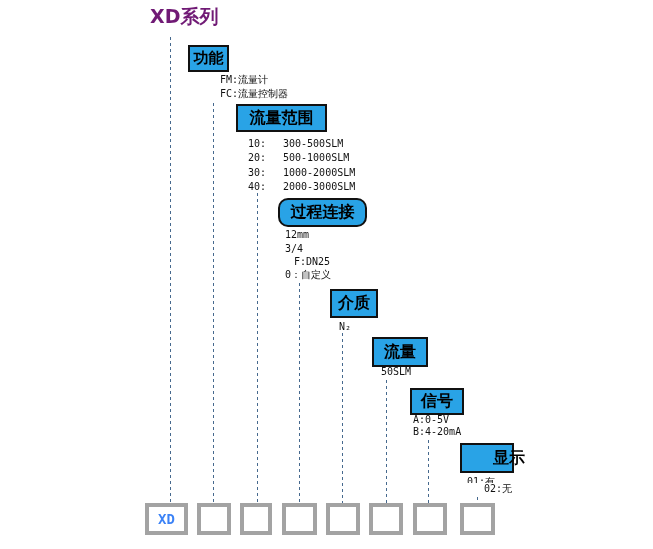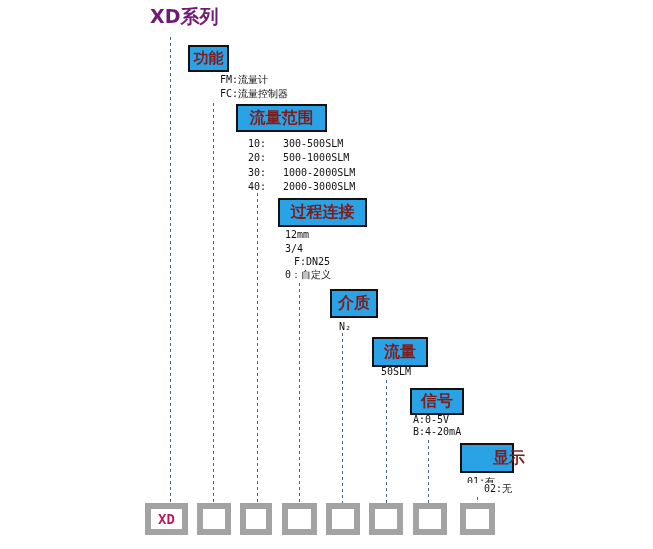--- a/index.html
+++ b/index.html
@@ -26,27 +26,27 @@
   .vl3{left:257px;top:193px;height:310px;}
   .vl4{left:299px;top:283px;height:220px;}
   .vl5{left:342px;top:333px;height:170px;}
   .vl6{left:386px;top:380px;height:123px;}
   .vl7{left:428px;top:440px;height:63px;}
   .vl8{left:477px;top:497px;height:6px;}
   
   .bbox{
     position:absolute;box-sizing:border-box;
     background:#29a3e6;border:2px solid #111;
-    color:#7f1d1d;font-weight:bold;
+    color:#000000;font-weight:bold;
     display:flex;align-items:center;justify-content:center;
     white-space:nowrap;
   }
   .b1{left:188px;top:45px;width:41px;height:27px;font-size:15px;}
   .b2{left:236px;top:104px;width:91px;height:28px;font-size:16px;}
-  .b3{left:278px;top:198px;width:89px;height:29px;font-size:16px;}
+  .b3{left:278px;top:198px;width:89px;height:29px;font-size:16px;border-radius:10px;}
   .b4{left:330px;top:289px;width:48px;height:29px;font-size:16px;}
   .b5{left:372px;top:337px;width:56px;height:30px;font-size:16px;justify-content:center;}
   .b6{left:410px;top:388px;width:54px;height:27px;font-size:16px;}
   .b7{left:460px;top:443px;width:54px;height:30px;font-size:16px;padding-left:44px;}
   
   .opt{
     position:absolute;
     font-family:"DejaVu Sans Mono","Liberation Mono",monospace;
     font-size:10px;color:#111;white-space:nowrap;line-height:11px;
   }
@@ -65,24 +65,24 @@
   .o3d{left:285px;top:269px;text-align:center;}
   .o4a{left:339px;top:321px;}
   .o5a{left:381px;top:366px;}
   .o6a{left:413px;top:414px;}
   .o6b{left:413px;top:426px;}
   .o7a{left:467px;top:476px;height:7px;overflow:hidden;}
   .o7b{left:484px;top:483px;}
   
   .cbox{
     position:absolute;top:503px;height:32px;box-sizing:border-box;
-    background:#fff;border:6px solid #a3a3a3;
+    background:#fff;border:4px solid #a3a3a3;
     display:flex;align-items:center;justify-content:center;
     font-family:"DejaVu Sans Mono","Liberation Mono",monospace;
-    font-size:14px;font-weight:bold;color:#be185d;
+    font-size:14px;font-weight:bold;color:#3b82f6;
   }
   .k1{left:145px;width:43px;}
   .k2{left:197px;width:34px;}
   .k3{left:240px;width:32px;}
   .k4{left:282px;width:35px;}
   .k5{left:326px;width:34px;}
   .k6{left:369px;width:34px;}
   .k7{left:413px;width:34px;}
   .k8{left:460px;width:35px;}
 </style>

